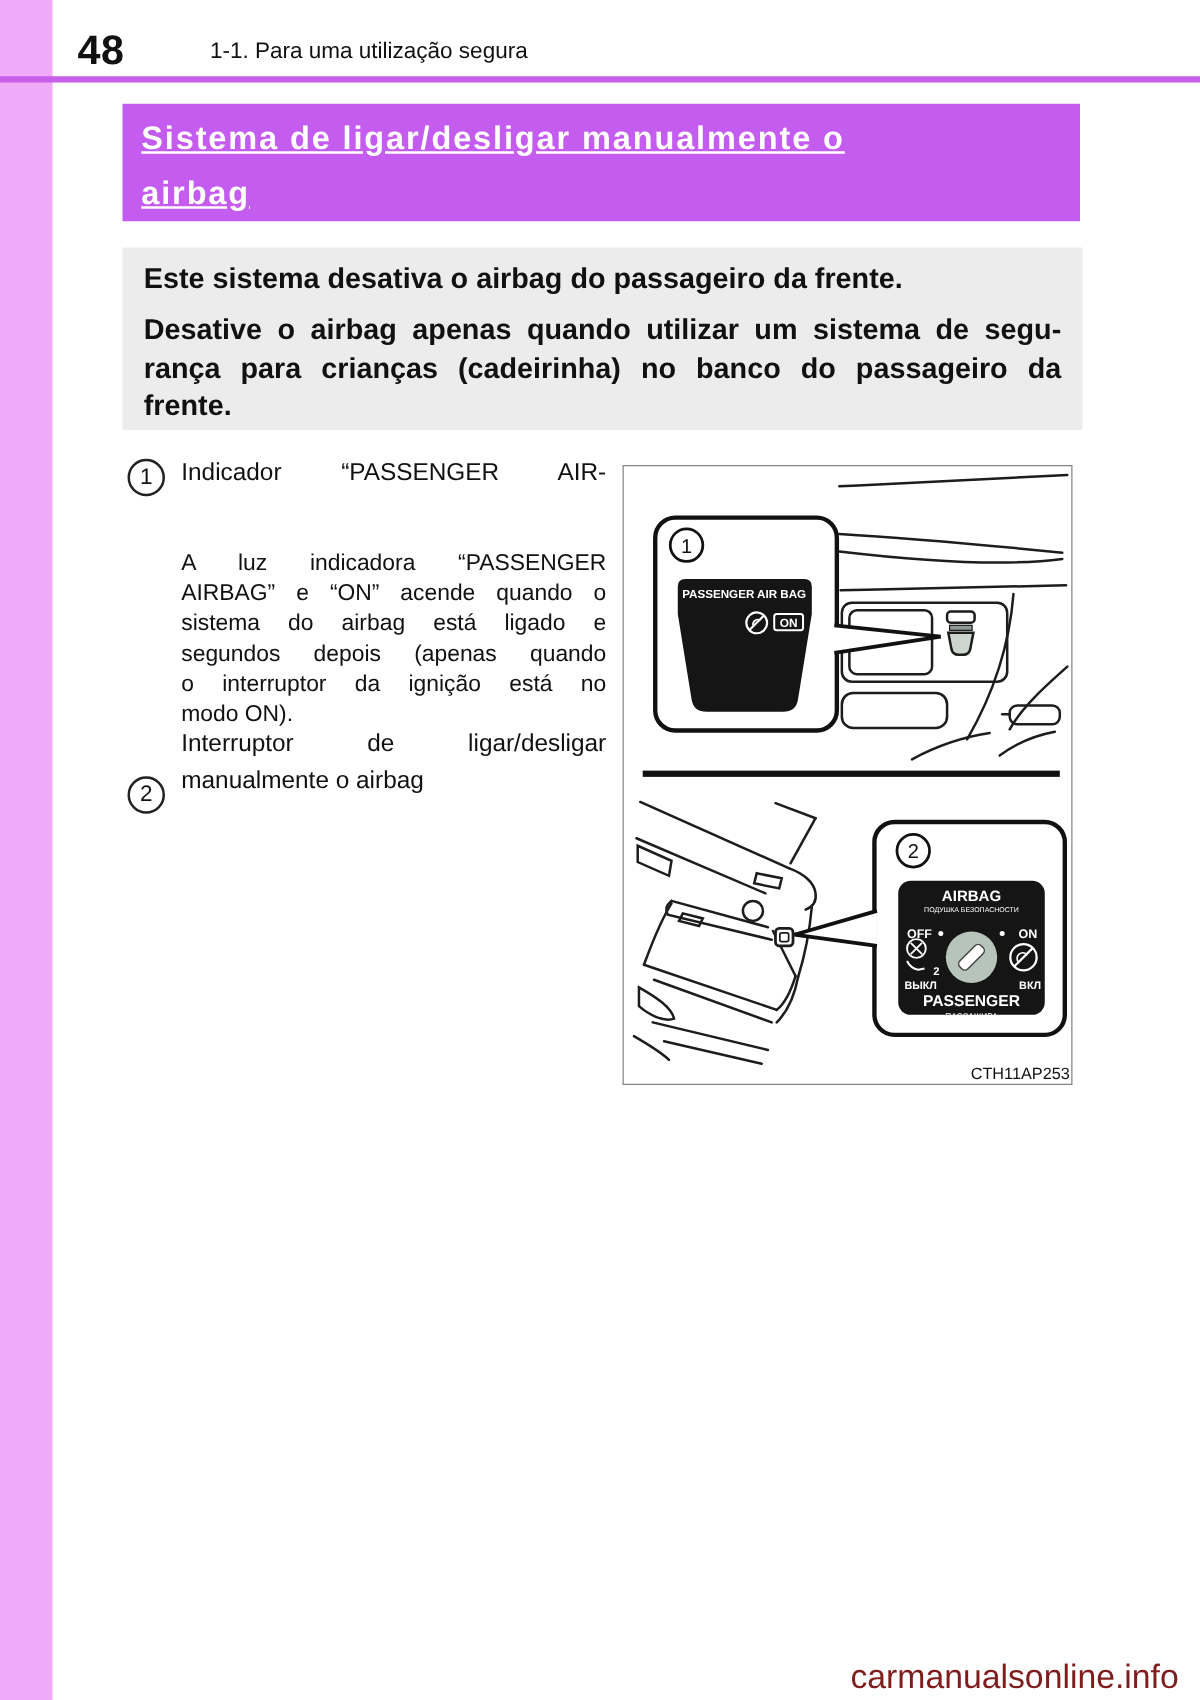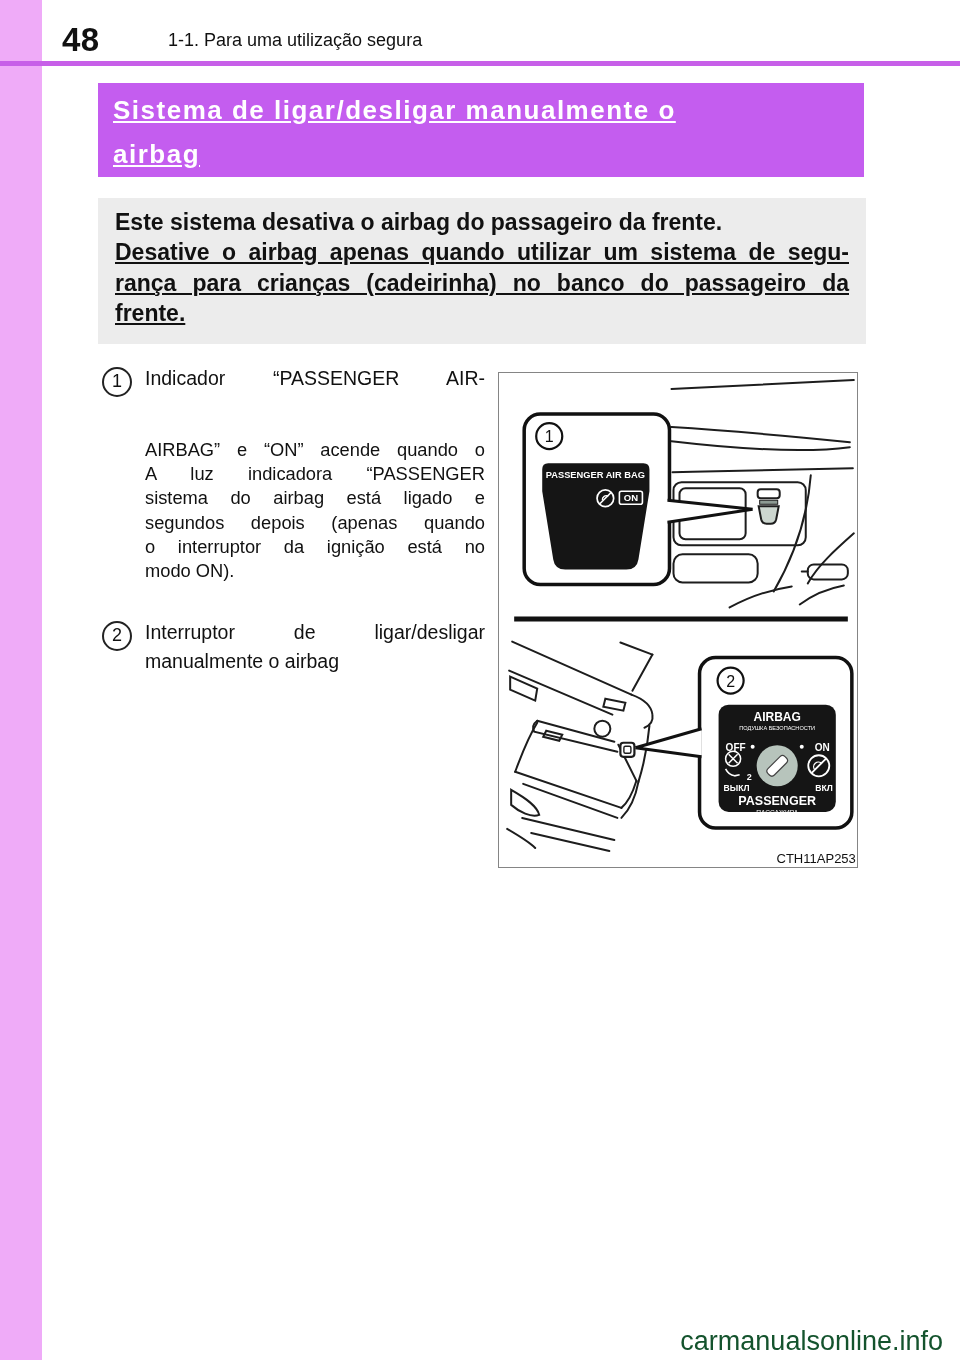--- a/index.html
+++ b/index.html
@@ -8,30 +8,30 @@
   .strip{position:absolute;left:0;top:0;width:42px;height:1360px;background:#efabf8;}
   .rule{position:absolute;left:0;top:61px;width:960px;height:5px;background:#c75fe8;}
   .page-num{position:absolute;left:62px;top:21px;font-size:33px;font-weight:bold;letter-spacing:.5px;}
   .section-header{position:absolute;left:168px;top:30px;font-size:18px;}
   .banner{position:absolute;left:98px;top:83px;width:766px;height:94px;background:#c45def;
           box-sizing:border-box;padding:5px 10px 0 15px;color:#fff;font-weight:bold;
           font-size:26px;letter-spacing:1.5px;line-height:44px;text-decoration:underline;}
   .notice{position:absolute;left:98px;top:198px;width:768px;height:146px;background:#ececec;
           box-sizing:border-box;padding:9px 17px 0 17px;font-weight:bold;font-size:23px;}
   .notice .p1{line-height:30px;}
-  .notice .p2{line-height:30.5px;text-decoration:underline;}
+  .notice .p2{margin-top:11px;line-height:30.5px;}
   .jl{text-align:justify;text-align-last:justify;}
   .num-circle{position:absolute;left:102px;width:30px;height:30px;border:2.5px solid #222;
           border-radius:50%;box-sizing:border-box;font-size:18px;line-height:24px;text-align:center;}
   .item-heading{position:absolute;left:145px;width:340px;font-size:19.5px;line-height:29px;}
   .item-body{position:absolute;left:145px;width:340px;font-size:18.3px;line-height:24.2px;}
   .figure{position:absolute;left:498px;top:372px;width:360px;height:496px;
           border:1.5px solid #858585;box-sizing:border-box;background:#fff;}
   .figure svg{display:block;width:100%;height:100%;}
-  .watermark{position:absolute;top:1326px;right:17px;font-size:27px;color:#14532d;}
+  .watermark{position:absolute;top:1326px;right:17px;font-size:27px;color:#7f1d1d;}
 </style>
 </head>
 <body>
 
 <div class="strip"></div>
 <div class="rule"></div>
 
 <div class="page-num">48</div>
 <div class="section-header">1-1. Para uma utilização segura</div>
 
@@ -47,30 +47,30 @@
     <div class="jl">rança para crianças (cadeirinha) no banco do passageiro da</div>
     <div>frente.</div>
   </div>
 </div>
 
 <div class="num-circle" style="top:367px">1</div>
 <div class="item-heading" style="top:364px">
   <div class="jl">Indicador “PASSENGER AIR-</div>
 </div>
 <div class="item-body" style="top:438px">
+  <div class="jl">A luz indicadora “PASSENGER</div>
   <div class="jl">AIRBAG” e “ON” acende quando o</div>
-  <div class="jl">A luz indicadora “PASSENGER</div>
   <div class="jl">sistema do airbag está ligado e</div>
   <div class="jl">segundos depois (apenas quando</div>
   <div class="jl">o interruptor da ignição está no</div>
   <div>modo ON).</div>
 </div>
 
 <div class="num-circle" style="top:621px">2</div>
-<div class="item-heading" style="top:618px">
+<div class="item-heading" style="top:581px">
   <div class="jl">Interruptor de ligar/desligar</div>
   <div>manualmente o airbag</div>
 </div>
 
 <div class="figure">
 <svg viewBox="0 0 357 493">
 
   <g stroke="#1d1d1d" stroke-width="2" fill="none" stroke-linecap="round">
     <path d="M 172,16 C 240,13 310,9 354,7"></path>
     <path d="M 172,54 C 240,58 300,64 350,69"></path>

